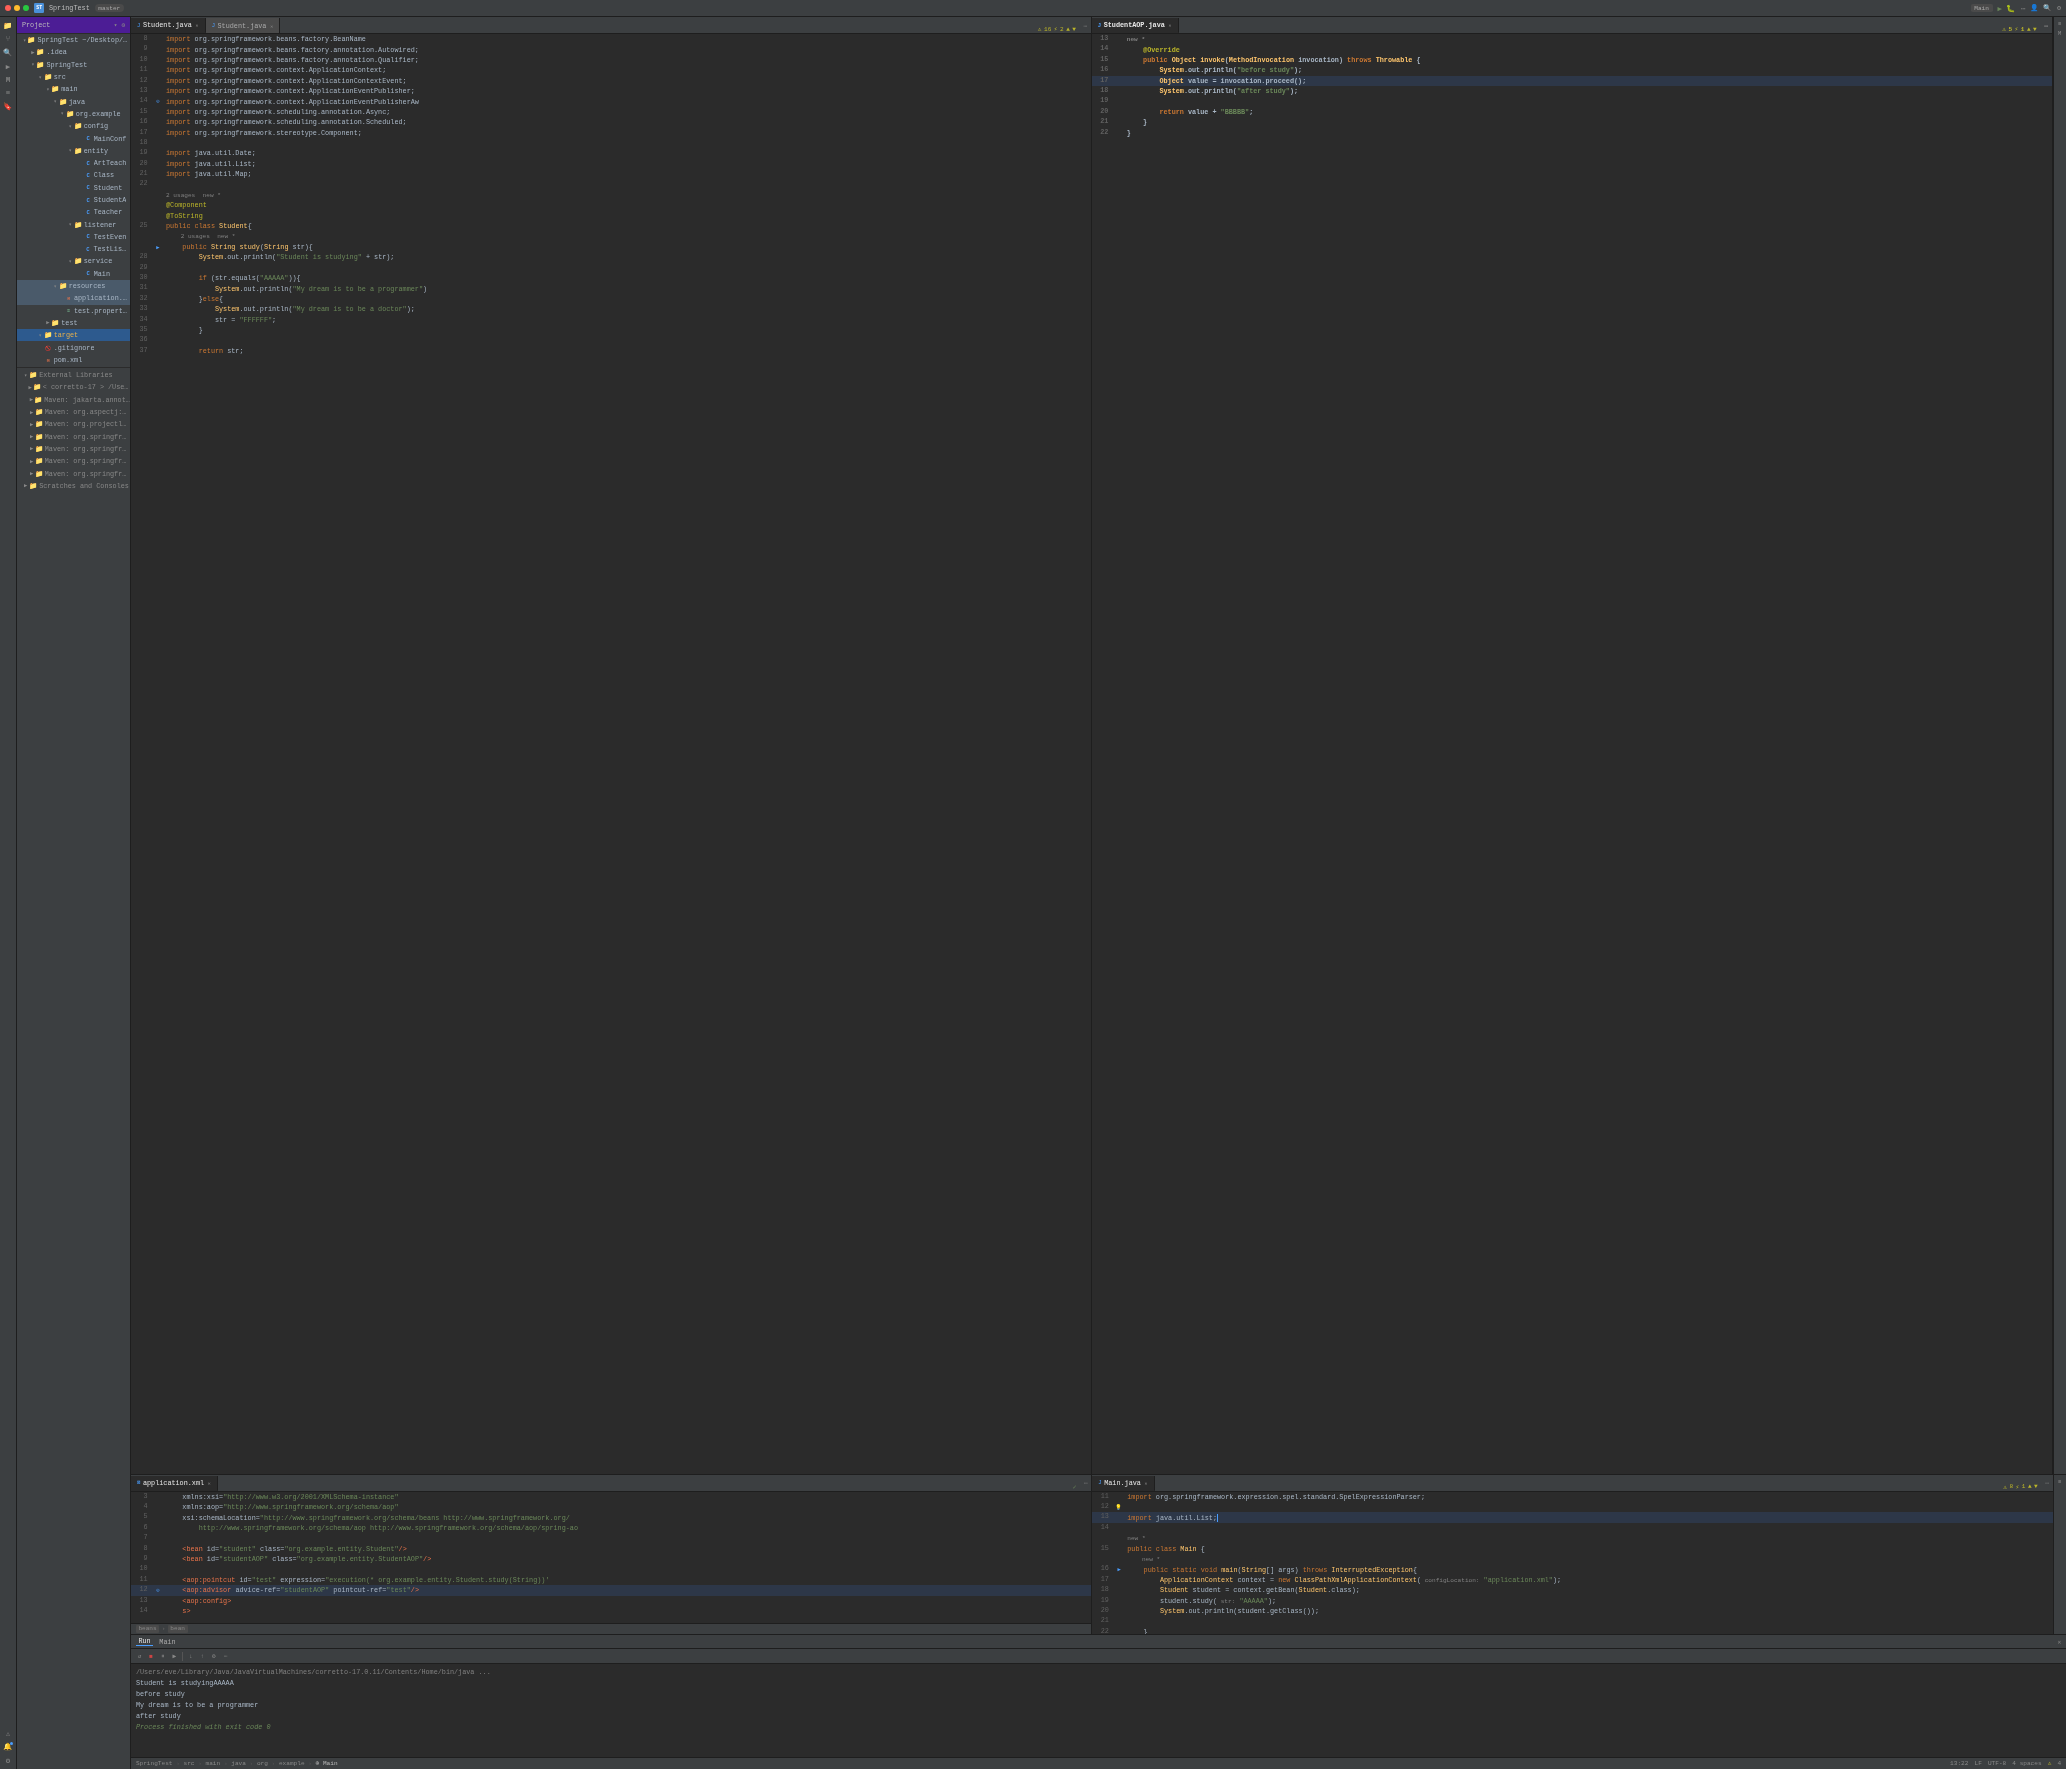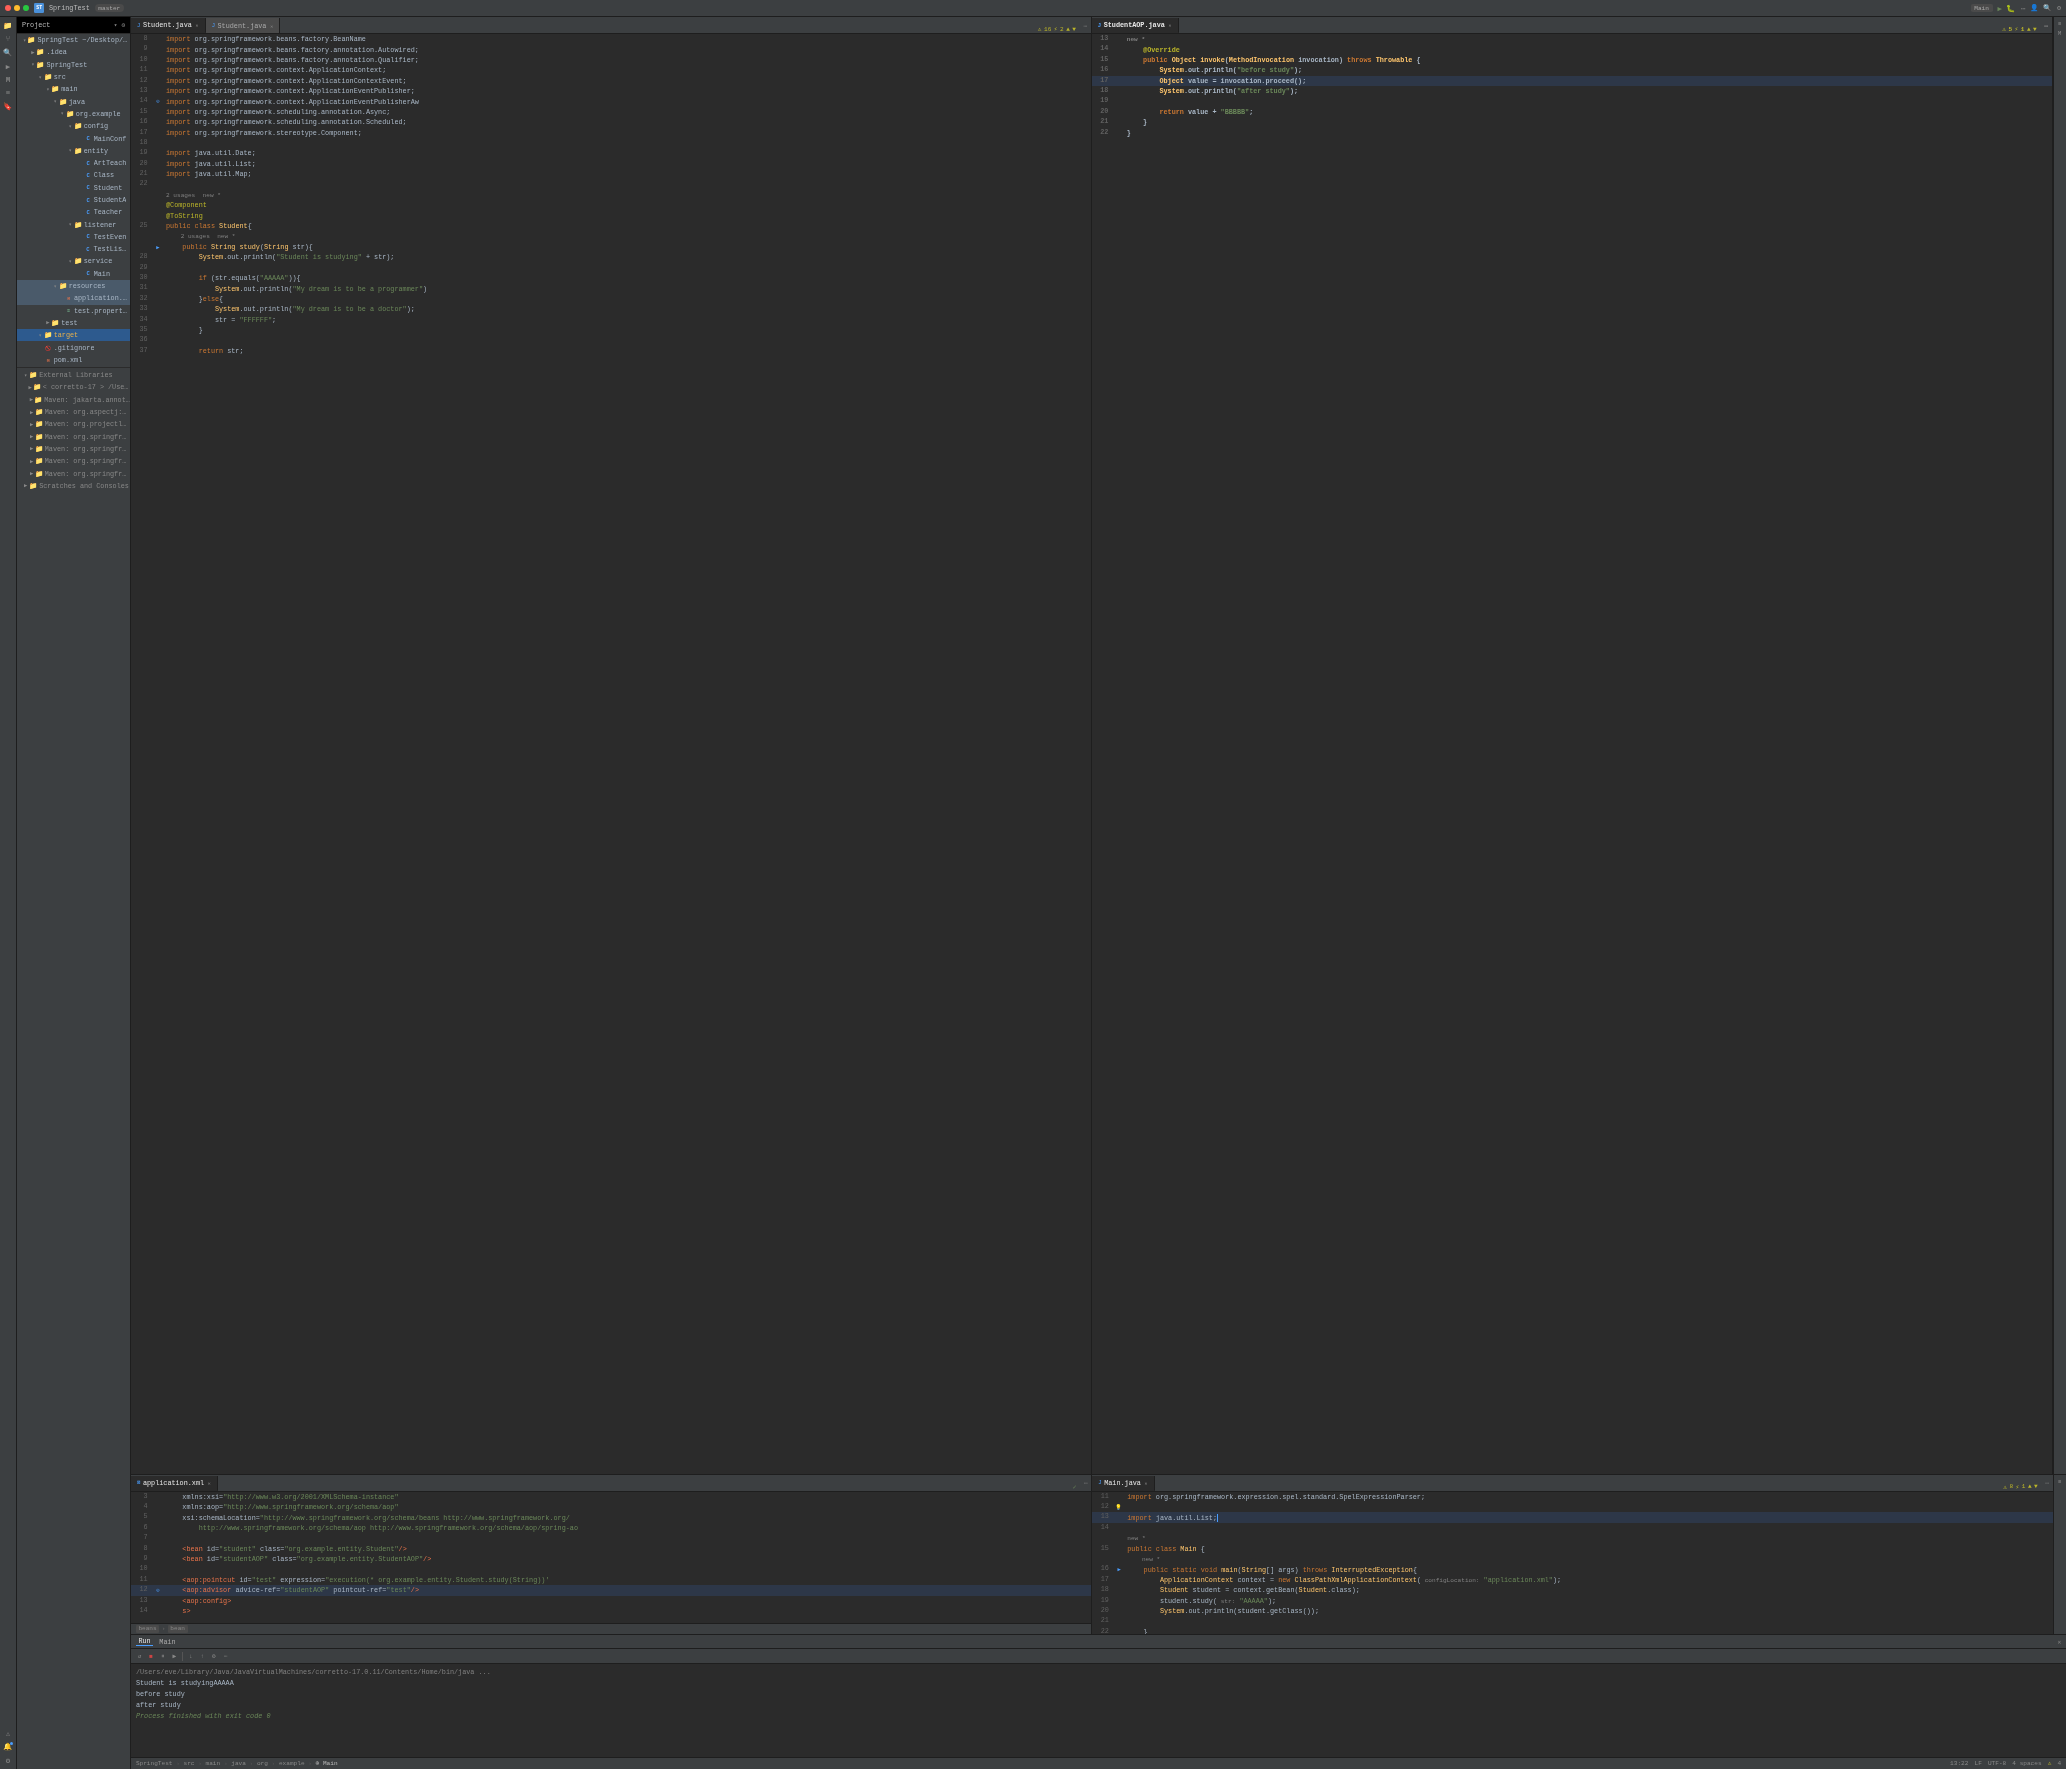--- a/index.html
+++ b/index.html
@@ -60,21 +60,21 @@
     .project-panel {
       width: 114px;
       background: #3c3f41;
       display: flex;
       flex-direction: column;
       border-right: 0.6px solid #1e1e1e;
       overflow: hidden;
     }
     .panel-header {
       height: 17px;
-      background: #000000;
+      background: #4c1d95;
       display: flex;
       align-items: center;
       padding: 0 4.9px;
       font-size: 6.8px;
       color: #bbb;
       border-bottom: 0.6px solid #2b2b2b;
       gap: 4px;
     }
     .panel-header-title { flex:1; font-weight:500; }
     .panel-header-btn { color:#888; font-size:6.1px; cursor:pointer; }
@@ -1058,20 +1058,21 @@
         <div style="width:0.6px;height:8.6px;background:#555;margin:0 1.2px;"></div>
         <div class="run-btn" title="Step In">↓</div>
         <div class="run-btn" title="Step Out">↑</div>
         <div class="run-btn" title="Settings">⚙</div>
         <div class="run-btn" title="More">⋯</div>
       </div>
       <div class="run-output">
         <div class="run-line gray">/Users/eve/Library/Java/JavaVirtualMachines/corretto-17.0.11/Contents/Home/bin/java ...</div>
         <div class="run-line">Student is studyingAAAAA</div>
         <div class="run-line">before study</div>
+        <div class="run-line">My dream is to be a programmer</div>
         <div class="run-line">after study</div>
         <div class="run-line"></div>
         <div class="run-line" style="color:#6a8759;font-style:italic;">Process finished with exit code 0</div>
       </div>
     </div>
 
     <div class="status-bar">
       <div class="status-left">
         <span style="cursor:pointer;color:#888;">SpringTest</span>
         <span class="bc-sep">›</span>

